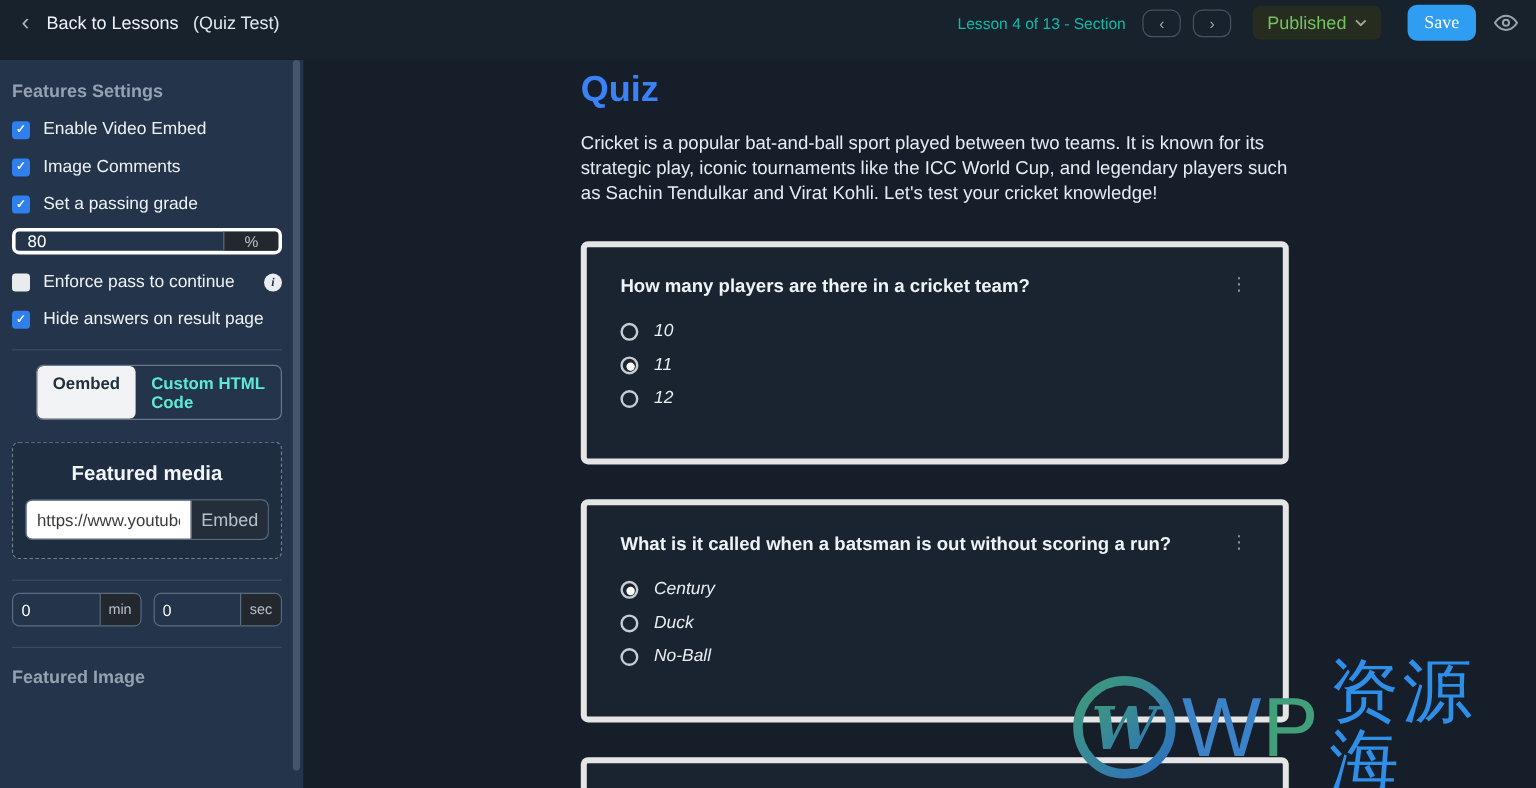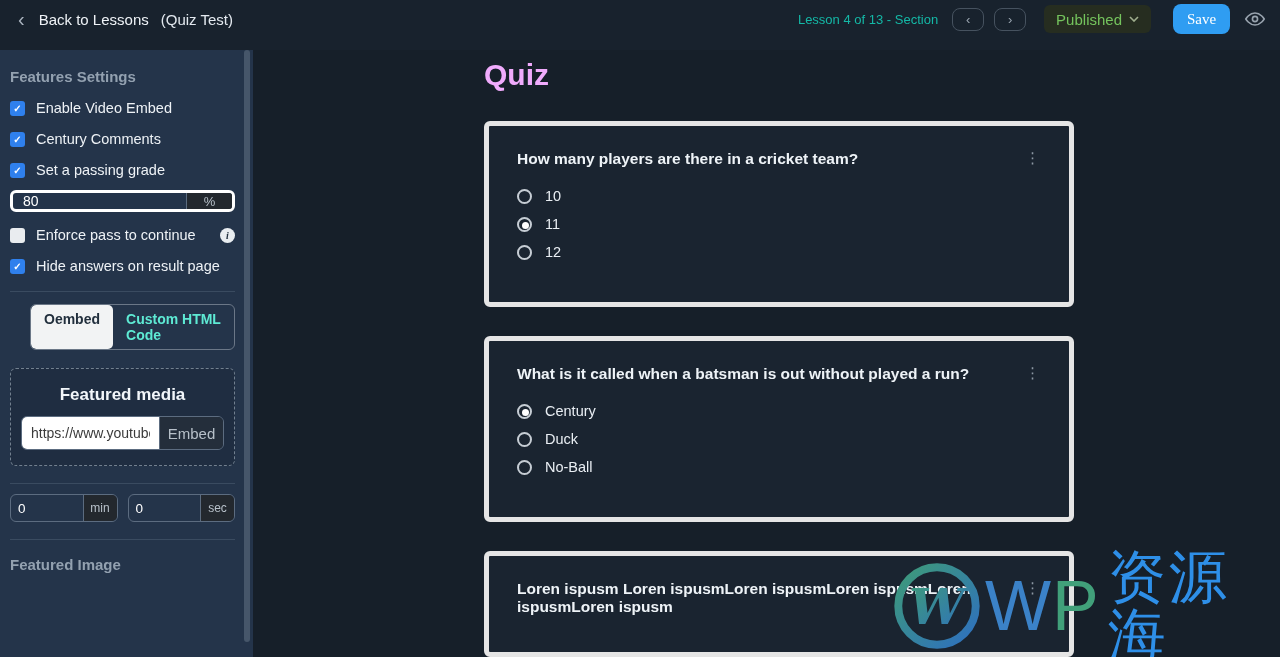--- a/index.html
+++ b/index.html
@@ -76,29 +76,29 @@
                border-left:1px solid #5c6c80; cursor:pointer; font-family:inherit; }
 
   .dur-row { margin-top:10px; display:flex; gap:10px; }
   .dur-field { flex:1; height:28px; border:1px solid #5c6c80; border-radius:6px;
                display:flex; overflow:hidden; }
   .dur-field input { flex:1; min-width:0; background:transparent; border:none; outline:none;
                      color:#fff; font-size:13.5px; padding:0 7px; font-family:inherit; }
   .dur-suffix { width:34px; font-size:12px; }
 
   
-  .quiz-title { margin-top:8px; font-size:30px; font-weight:700; color:#f0abfc; }
+  .quiz-title { margin-top:8px; font-size:30px; font-weight:700; color:#3b82f6; }
   .quiz-desc { margin-top:17px; font-size:15.5px; line-height:21px; color:#e6ecf2; }
   .qcard { margin-top:29px; border:5px solid #e5e5e5; border-radius:6px; background:#1a2430;
            padding:24px 26px 36px 28px; }
   .q-head { display:flex; align-items:flex-start; }
   .q-text { font-size:15.5px; font-weight:700; color:#eef3f7; flex:1; padding-right:14px; }
   .kebab { color:#8d98a4; font-size:15px; line-height:1; cursor:pointer; letter-spacing:0;
            padding:0 3px; }
-  .opts { margin-top:14px; }
+  .opts { margin-top:14px;font-style:italic; }
   .opt { display:flex; align-items:center; gap:13px; height:28px; cursor:pointer; }
   .radio { width:15px; height:15px; border:2px solid #c6cdd4; border-radius:50%; flex:none;
            position:relative; }
   .radio.sel::after { content:""; position:absolute; left:3px; top:3px; width:7px; height:7px;
                       border-radius:50%; background:#fff; }
   .opt-label { font-size:14.5px; color:#e9eef3; }
 
   
   .watermark { position:absolute; left:640px; top:498px; display:flex; align-items:center;
                pointer-events:none; }
@@ -144,21 +144,21 @@
 
   <aside class="sidebar">
     <div class="sb-h sec-title">Features Settings</div>
 
     <div class="chk-row">
       <span class="chk on"></span>
       <span class="chk-label">Enable Video Embed</span>
     </div>
     <div class="chk-row">
       <span class="chk on"></span>
-      <span class="chk-label">Century Comments</span>
+      <span class="chk-label">Image Comments</span>
     </div>
     <div class="chk-row">
       <span class="chk on"></span>
       <span class="chk-label">Set a passing grade</span>
     </div>
 
     <div class="suffix-field">
       <input value="80" style="">
       <span class="suffix-btn grade-suffix">%</span>
     </div>
@@ -207,20 +207,21 @@
     
 
     
 
     <div class="sb-scroll"></div>
   </aside>
 
   <main class="main">
     <div class="main-col">
       <h1 class="quiz-title">Quiz</h1>
+      <p class="quiz-desc">Cricket is a popular bat-and-ball sport played between two teams. It is known for its strategic play, iconic tournaments like the ICC World Cup, and legendary players such as Sachin Tendulkar and Virat Kohli. Let's test your cricket knowledge!</p>
 
       <section class="qcard">
         <div class="q-head">
           <div class="q-text">How many players are there in a cricket team?</div>
           <span class="kebab">⋮</span>
         </div>
         <div class="opts">
           <div class="opt">
             <span class="radio"></span>
             <span class="opt-label">10</span>
@@ -231,21 +232,21 @@
           </div>
           <div class="opt">
             <span class="radio"></span>
             <span class="opt-label">12</span>
           </div>
         </div>
       </section>
 
       <section class="qcard">
         <div class="q-head">
-          <div class="q-text">What is it called when a batsman is out without played a run?</div>
+          <div class="q-text">What is it called when a batsman is out without scoring a run?</div>
           <span class="kebab">⋮</span>
         </div>
         <div class="opts">
           <div class="opt">
             <span class="radio sel"></span>
             <span class="opt-label">Century</span>
           </div>
           <div class="opt">
             <span class="radio"></span>
             <span class="opt-label">Duck</span>

